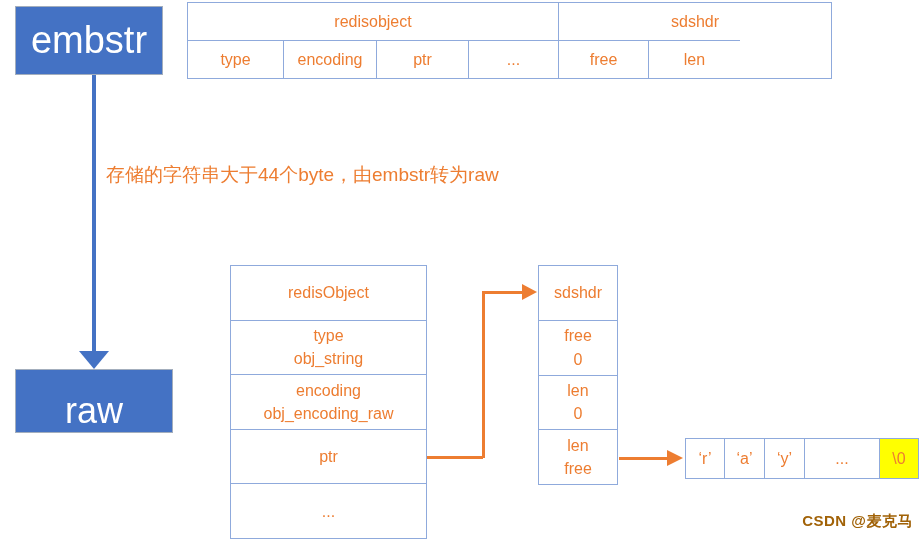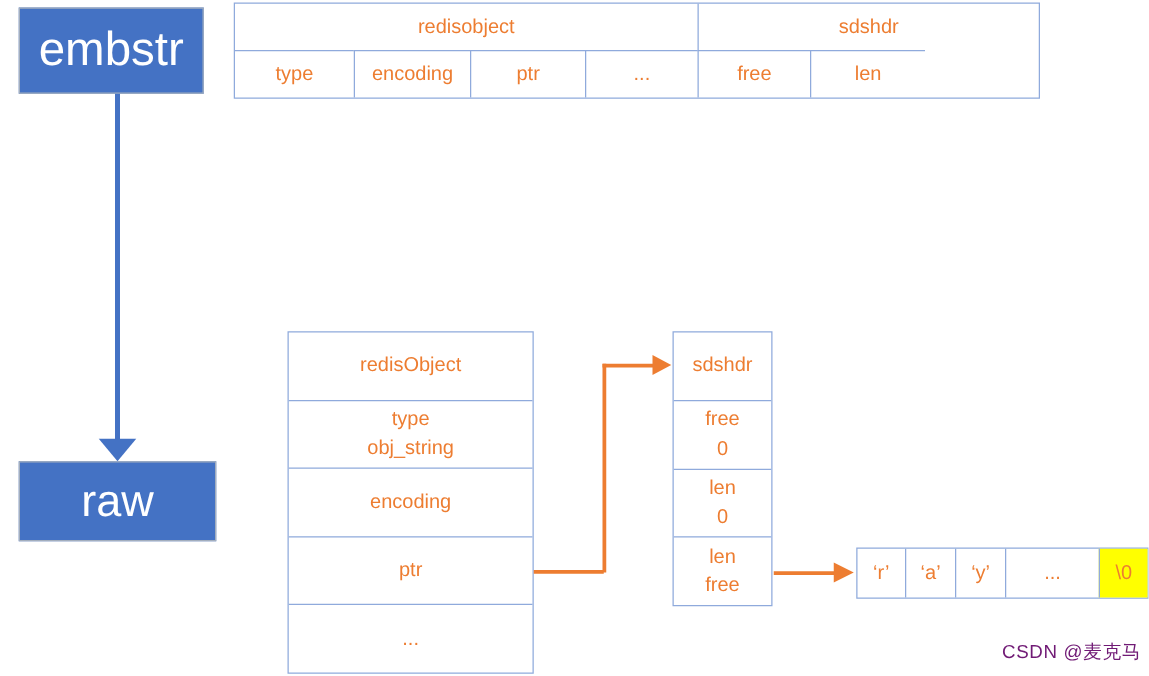--- a/index.html
+++ b/index.html
@@ -8,21 +8,21 @@
     font-family:"Liberation Sans", sans-serif; overflow:hidden;
   }
 
   
   .node {
     position:absolute; background:#4472C4; border:1px solid #A3AEBD;
     color:#ffffff; display:flex; align-items:center; justify-content:center;
     box-sizing:border-box;
   }
   .node.embstr { left:15px; top:6px;  width:148px; height:69px; font-size:38px; }
-  .node.raw    { left:15px; top:369px; width:158px; height:64px; font-size:36px; }
+  .node.raw    { left:15px; top:369px; width:158px; height:64px; font-size:36px;align-items:flex-end; }
 
   
   .b-line { position:absolute; left:92px; top:75px; width:3.5px; height:278px; background:#4472C4; }
   .b-head { position:absolute; left:79px; top:351px; width:0; height:0;
             border-left:15px solid transparent; border-right:15px solid transparent;
             border-top:18px solid #4472C4; }
 
   
   .tt {
     position:absolute; left:187px; top:2px;
@@ -90,21 +90,21 @@
   .str-line { left:619px; top:457px; width:49px; height:2.5px; }
   .str-head {
     position:absolute; left:667px; top:450px; width:0; height:0;
     border-top:8.5px solid transparent; border-bottom:8.5px solid transparent;
     border-left:16px solid #ED7D31;
   }
 
   
   .watermark {
     position:absolute; right:6px; top:512px;
-    color:#701a75; font-size:15px; letter-spacing:0.5px;
+    color:#a16207; font-size:15px; letter-spacing:0.5px;font-weight:bold;
   }
 </style>
 </head>
 <body>
 
 <div class="canvas">
 
   <div class="node embstr">
     <span>embstr</span>
   </div>
@@ -116,35 +116,37 @@
     <div class="cell h1">redisobject</div>
     <div class="cell h2">sdshdr</div>
     <div class="cell r2">type</div>
     <div class="cell r2 bl">encoding</div>
     <div class="cell r2 bl">ptr</div>
     <div class="cell r2 bl">...</div>
     <div class="cell r2 bl">free</div>
     <div class="cell r2 bl">len</div>
   </div>
 
+  <div class="annotation">存储的字符串大于44个byte，由embstr转为raw</div>
 
   <div class="node raw">
     <span>raw</span>
   </div>
 
   <div class="vt rot">
     <div class="row">
       <div>redisObject</div>
     </div>
     <div class="row">
       <div>type</div>
       <div>obj_string</div>
     </div>
     <div class="row">
       <div>encoding</div>
+      <div>obj_encoding_raw</div>
     </div>
     <div class="row">
       <div>ptr</div>
       <div></div>
     </div>
     <div class="row">
       <div>...</div>
       <div></div>
     </div>
   </div>

